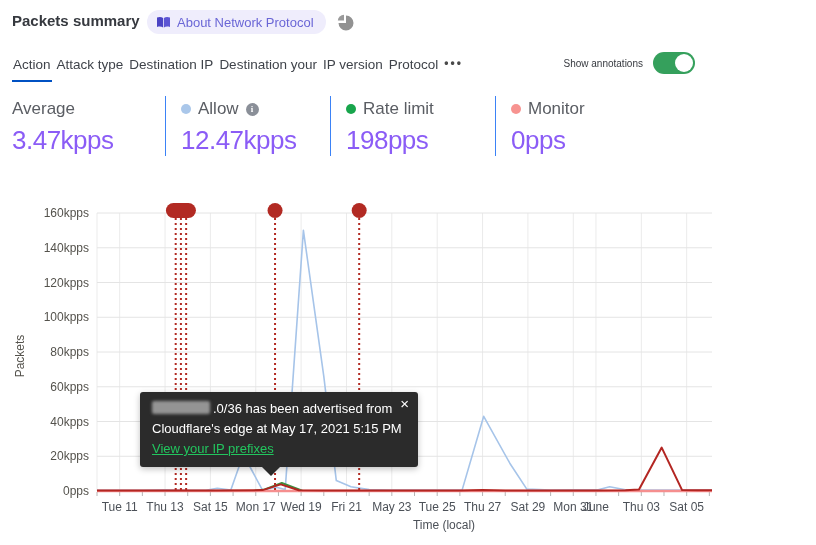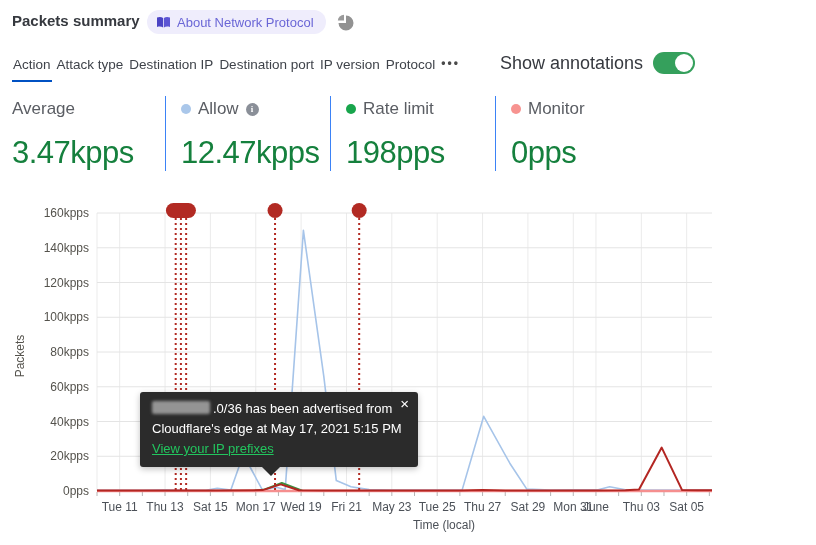--- a/index.html
+++ b/index.html
@@ -14,35 +14,35 @@
   .pie-icon{position:absolute;left:337px;top:14px;width:17px;height:17px;}
   .win-icon{position:absolute;left:775px;top:11px;width:18px;height:18px;cursor:pointer;}
 
   
   .tabs{position:absolute;left:12px;top:52px;display:flex;gap:4px;align-items:flex-end;}
   .tab{font-size:13.5px;color:#3f434a;padding:4px 1px 8px;border-bottom:2px solid transparent;cursor:pointer;white-space:nowrap;}
   .tab.active{border-bottom-color:#0051c3;}
   .tab.more{letter-spacing:2px;color:#4a4a4a;font-weight:700;padding-bottom:10px;font-size:12px;}
 
   .toggle-wrap{position:absolute;right:17px;top:52px;display:flex;align-items:center;gap:10px;}
-  .toggle-label{font-size:18px;color:#36393f;}
+  .toggle-label{font-size:10px;color:#36393f;}
   .toggle{position:relative;width:42px;height:22px;border-radius:11px;cursor:pointer;}
   .toggle .knob{position:absolute;top:2px;right:2px;width:18px;height:18px;border-radius:50%;background:#fff;}
 
   
   .stats{position:absolute;left:0;top:96px;width:816px;display:flex;}
   .stat{width:165px;padding:4px 0 0 15px;}
   .stat:first-child{padding-left:12px;}
   .stat + .stat{border-left:1px solid #3b82f6;}
   .stat-top{display:flex;align-items:center;gap:7px;height:18px;}
   .dot{width:10px;height:10px;border-radius:50%;flex:0 0 auto;}
   .stat-label{font-size:17px;color:#5a5d63;}
   .info-icon{width:13px;height:13px;border-radius:50%;background:#8a8f98;color:#fff;font-size:9px;font-weight:700;
              display:flex;align-items:center;justify-content:center;font-family:"Liberation Serif","DejaVu Serif",serif;cursor:pointer;}
-  .stat-value{margin-top:17px;font-size:31px;color:#15803d;letter-spacing:-0.5px;}
+  .stat-value{margin-top:7px;font-size:26px;color:#8b5cf6;letter-spacing:-0.5px;}
 
   
   .chart-svg{position:absolute;left:0;top:190px;z-index:1;}
 
   
   .tooltip{position:absolute;left:140px;top:392px;width:278px;z-index:5;background:#2b2b2b;color:#fff;
            border-radius:3px;padding:7px 12px 8px;font-size:13px;line-height:20px;box-shadow:0 2px 6px rgba(0,0,0,.25);}
   .tooltip .close{position:absolute;right:9px;top:4px;font-size:15px;color:#fff;cursor:pointer;line-height:15px;}
   .redacted{display:inline-block;width:58px;height:13px;background:#949494;border-radius:2px;
             filter:blur(1.6px);vertical-align:-1px;margin-right:3px;}
@@ -72,21 +72,21 @@
 
   <svg class="win-icon" viewBox="0 0 18 18">
     <rect x="5.2" y="1.2" width="11" height="11" fill="none" stroke="#6e6e6e" stroke-width="1.6"></rect>
     <rect x="1.2" y="5.2" width="11" height="11" fill="#ffffff" stroke="#6e6e6e" stroke-width="1.6"></rect>
   </svg>
 
   <div class="tabs" id="tabs">
       <div class="tab active" style="border-bottom-color: rgb(0, 81, 195);">Action</div>
       <div class="tab">Attack type</div>
       <div class="tab">Destination IP</div>
-      <div class="tab">Destination port</div>
+      <div class="tab">Destination your</div>
       <div class="tab">IP version</div>
       <div class="tab">Protocol</div>
       <div class="tab more">•••</div>
     </div>
 
   <div class="toggle-wrap">
     <span class="toggle-label">Show annotations</span>
     <div class="toggle" id="toggle" style="background: rgb(53, 160, 92);">
       <div class="knob"></div>
     </div>

